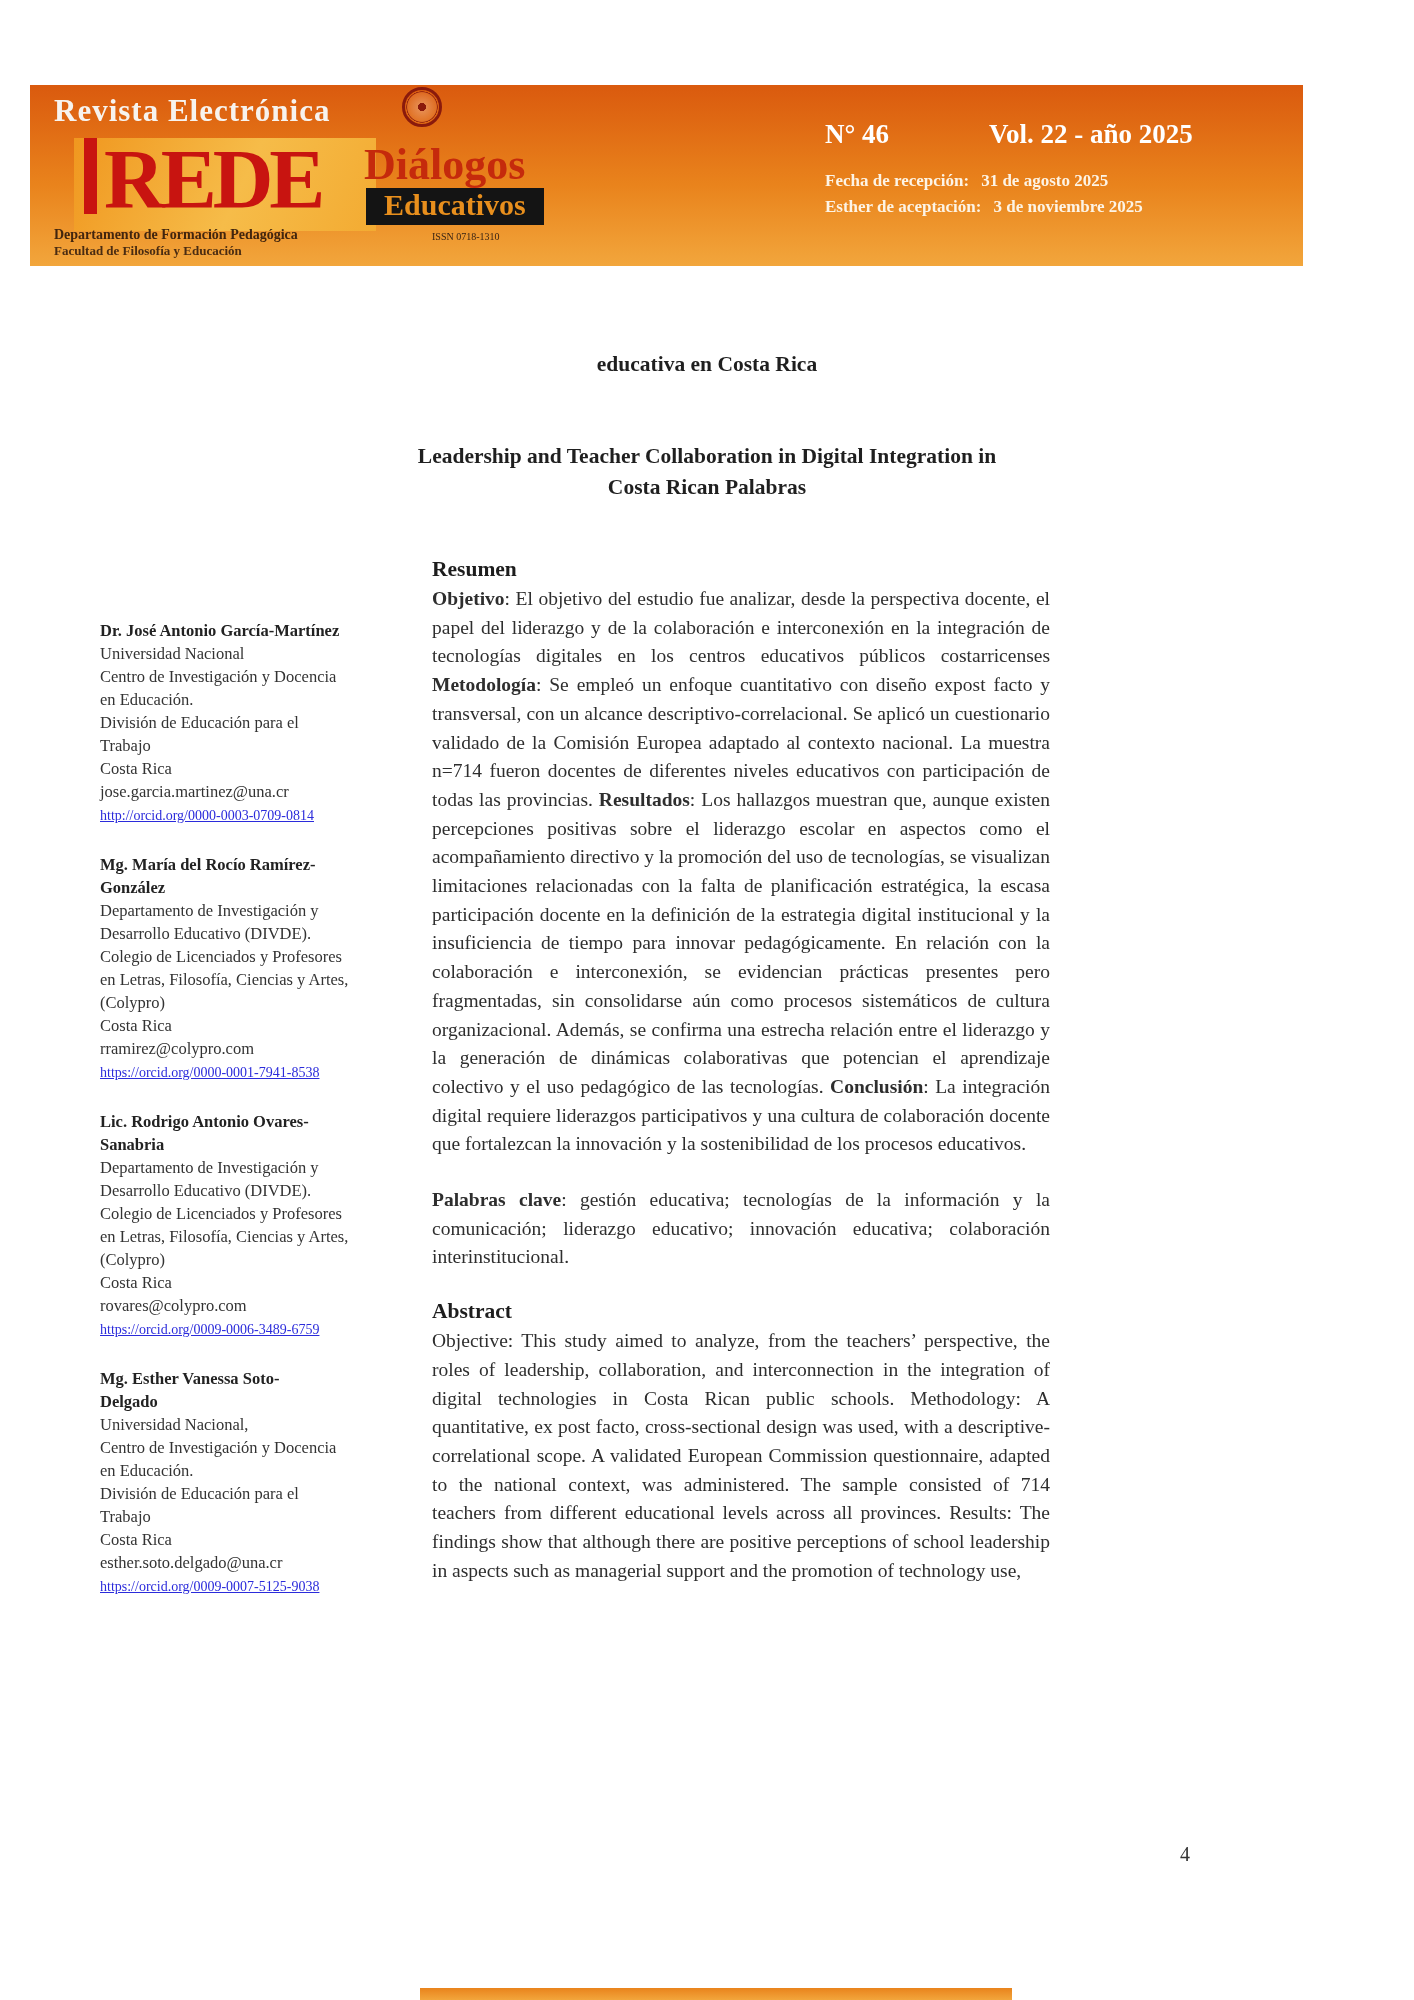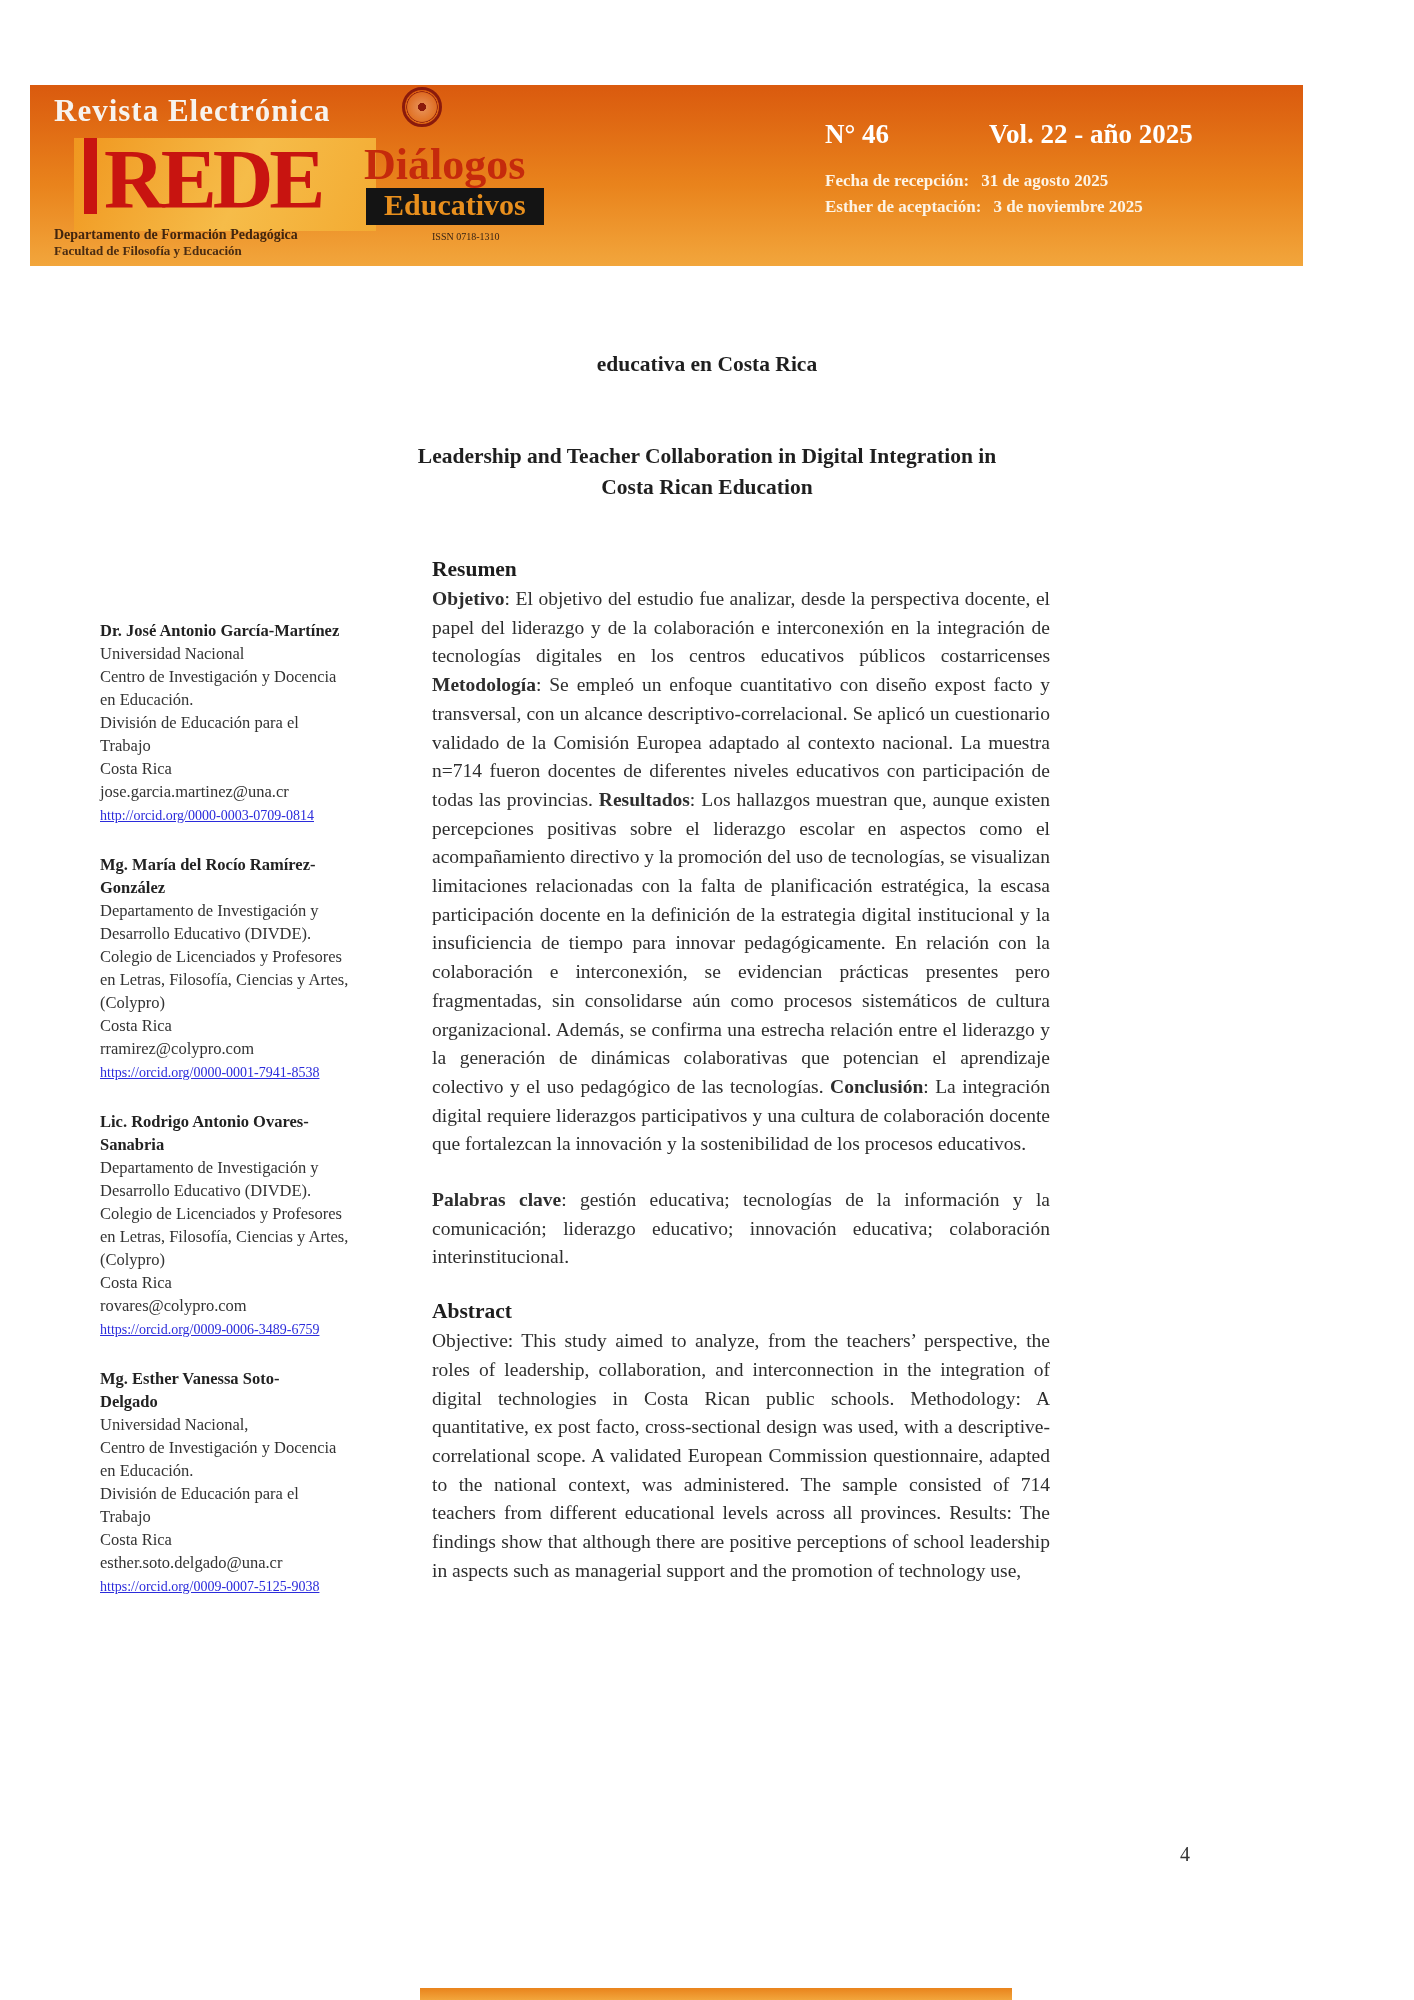--- a/index.html
+++ b/index.html
@@ -132,21 +132,21 @@
       <span>Esther de aceptación:</span>
       <span>3 de noviembre 2025</span>
     </div>
   </div>
 
   <div class="title-block title-es">
     <div>educativa en Costa Rica</div>
   </div>
   <div class="title-block title-en">
     <div>Leadership and Teacher Collaboration in Digital Integration in</div>
-    <div>Costa Rican Education</div>
+    <div>Costa Rican Palabras</div>
   </div>
 
   <div class="sidebar">
 
     <div class="author-block">
       <div class="author-name">
           <div>Dr. José Antonio García-Martínez</div>
         </div>
       <div class="author-lines">
           <div>Universidad Nacional</div>

